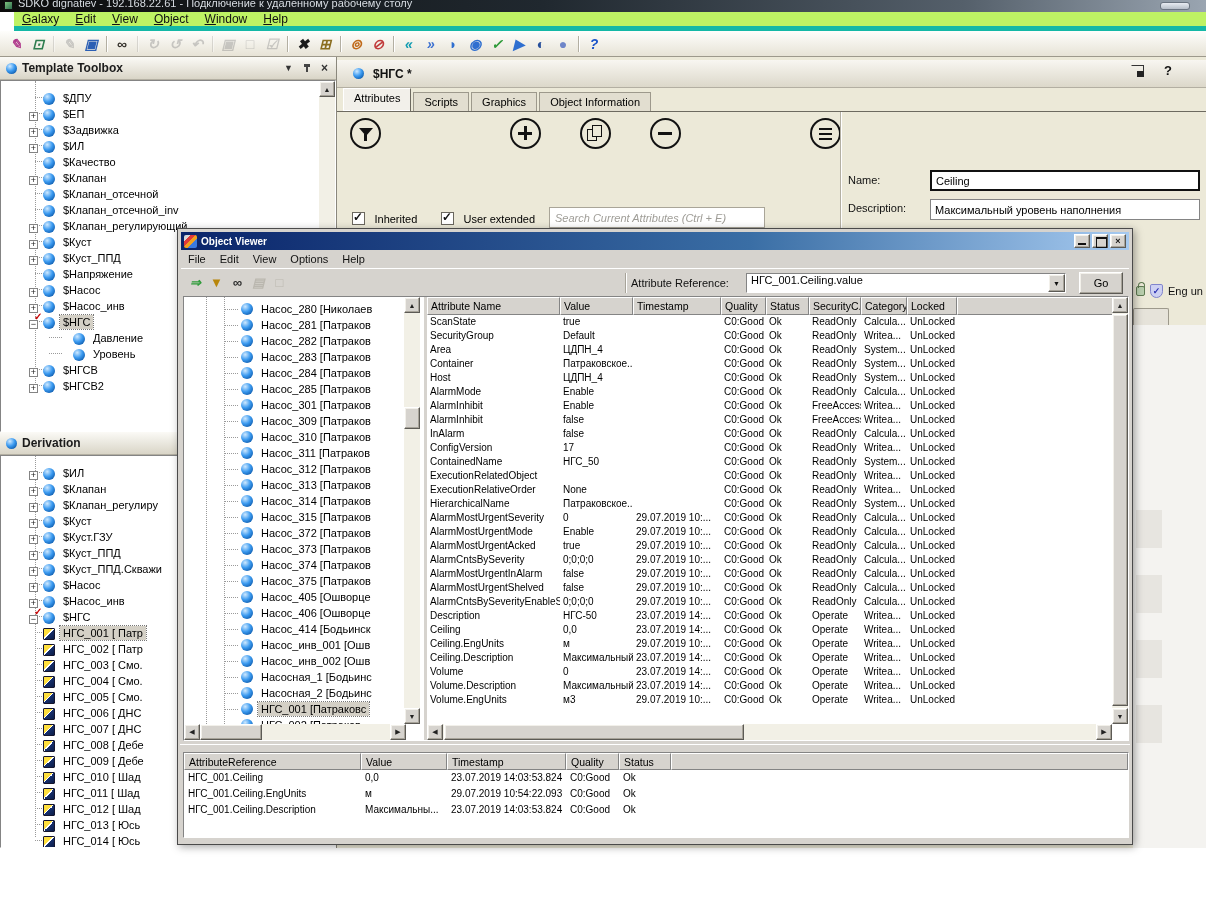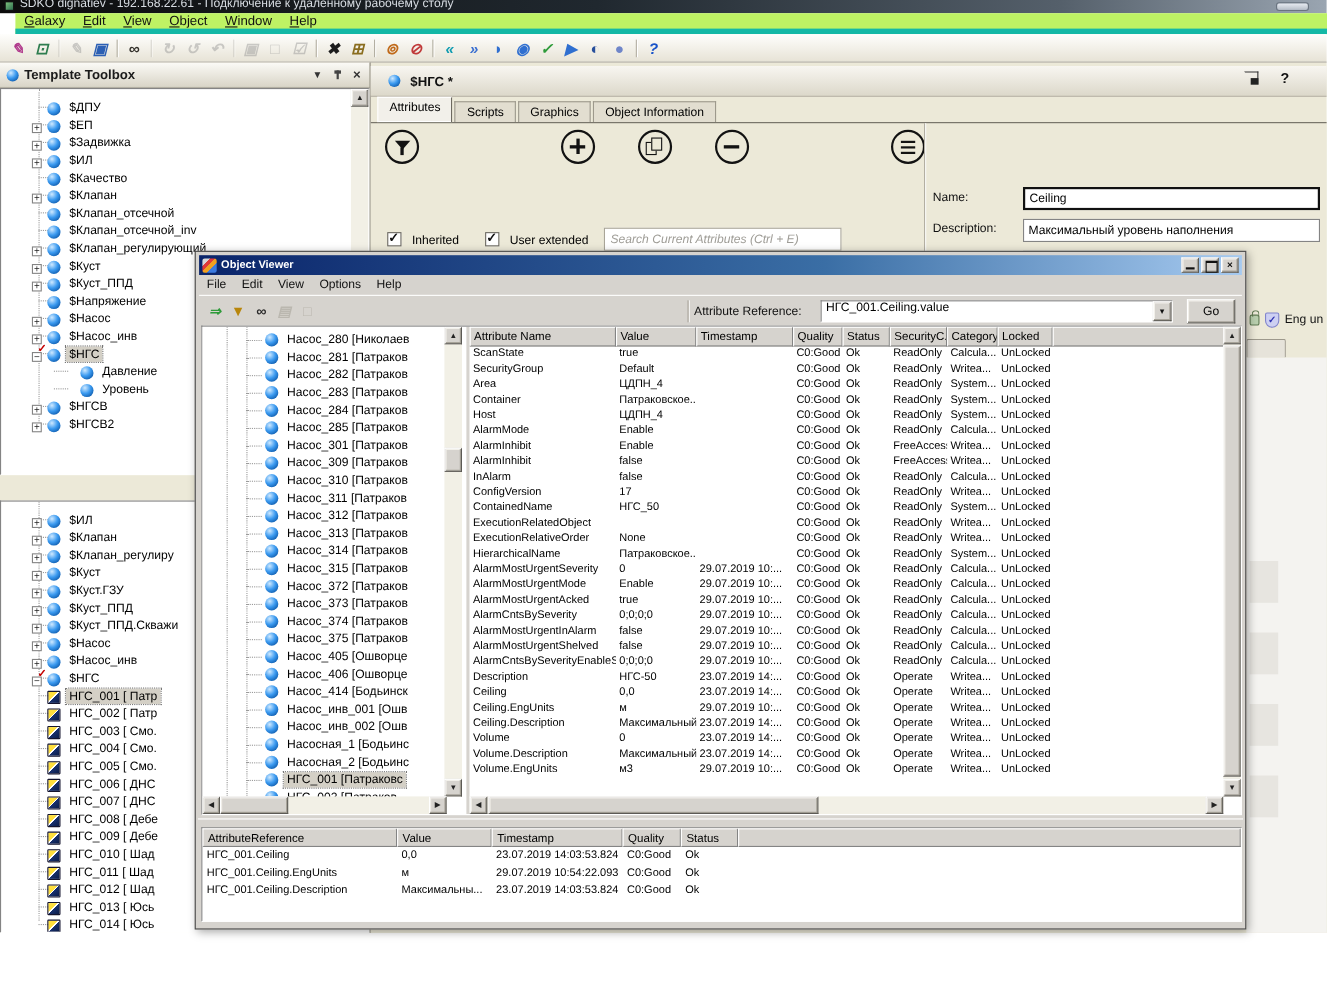--- a/index.html
+++ b/index.html
@@ -468,20 +468,24 @@
         </div>
       <div class="vsb">
         <span class="sbtn btn3d" style="top:0;">▲</span>
         <span class="thumb btn3d" style="top:270px; height:60px; left:0; right:0;"></span>
         <span class="sbtn btn3d" style="bottom:0;">▼</span>
       </div>
     </div>
   </div>
 
   <div class="panel" id="dv-panel">
+    <div class="phead">
+      <span class="psphere"></span>
+      <span class="ptitle">Derivation</span>
+    </div>
     <div class="pbody">
       <div class="vguide" style="left:34px; top:0; bottom:10px;"></div>
       <div class="tree" style="top:8px;">
 
           <div class="trow">
             <span class="expander plus"></span>
             <span class="sphere"></span>
             <span class="tlabel">$ИЛ</span>
           </div>
 

